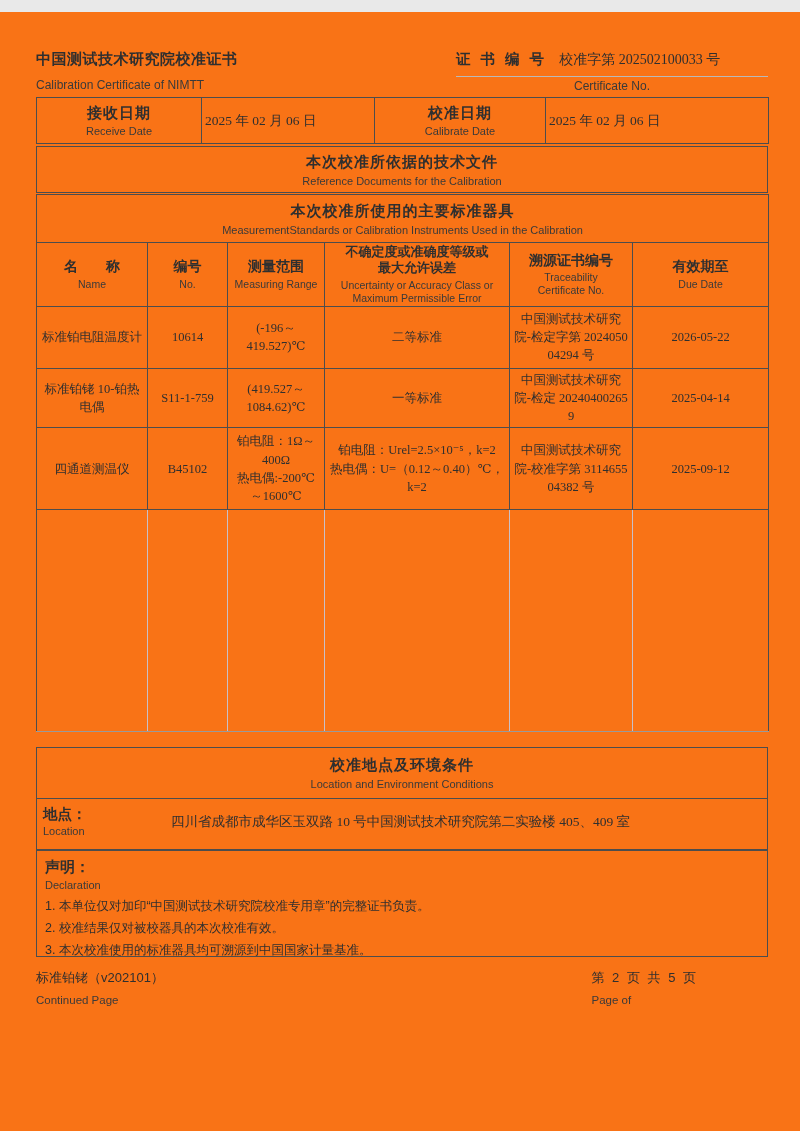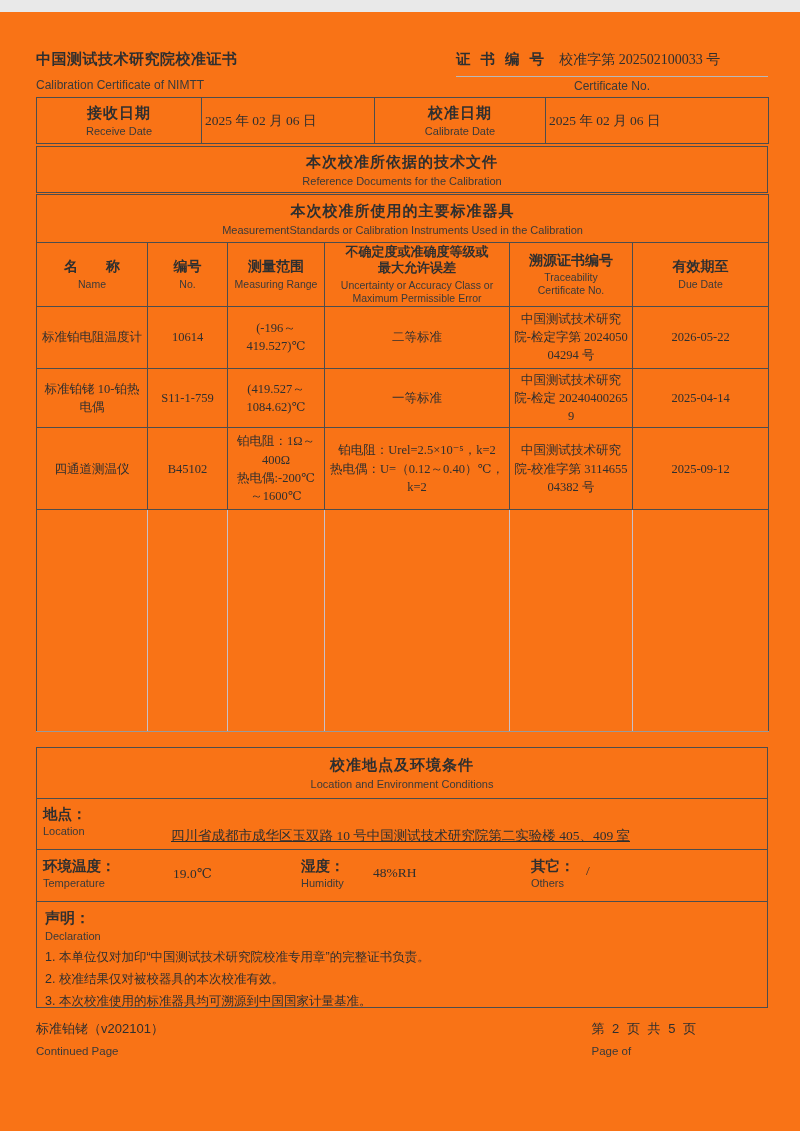--- a/index.html
+++ b/index.html
@@ -227,38 +227,21 @@
   <div class="loc-box">
     <div class="loc-head">
       <div class="sec-cn">校准地点及环境条件</div>
       <div class="sec-en">Location and Environment Conditions</div>
     </div>
     <div class="loc-row">
       <div class="abs" style="left:6px;top:6px;">
         <div class="fld-cn">地点：</div>
         <div class="fld-en">Location</div>
       </div>
-      <div class="abs fld-val" style="left:134px;top:28px;text-decoration:underline;">四川省成都市成华区玉双路 10 号中国测试技术研究院第二实验楼 405、409 室</div>
-    </div>
-    <div class="env-row">
-      <div class="abs" style="left:6px;top:7px;">
-        <div class="fld-cn">环境温度：</div>
-        <div class="fld-en">Temperature</div>
-      </div>
-      <div class="abs fld-val" style="left:136px;top:15px;">19.0℃</div>
-      <div class="abs" style="left:264px;top:7px;">
-        <div class="fld-cn">湿度：</div>
-        <div class="fld-en">Humidity</div>
-      </div>
-      <div class="abs fld-val" style="left:336px;top:15px;">48%RH</div>
-      <div class="abs" style="left:494px;top:7px;">
-        <div class="fld-cn">其它：</div>
-        <div class="fld-en">Others</div>
-      </div>
-      <div class="abs fld-val" style="left:549px;top:13px;">/</div>
+      <div class="abs fld-val" style="left:134px;top:14px;">四川省成都市成华区玉双路 10 号中国测试技术研究院第二实验楼 405、409 室</div>
     </div>
   </div>
 
   <div class="decl-box">
     <div class="decl-cn">声明：</div>
     <div class="decl-en">Declaration</div>
     <div class="decl-items">
       <div>1. 本单位仅对加印“中国测试技术研究院校准专用章”的完整证书负责。</div>
       <div>2. 校准结果仅对被校器具的本次校准有效。</div>
       <div>3. 本次校准使用的标准器具均可溯源到中国国家计量基准。</div>

